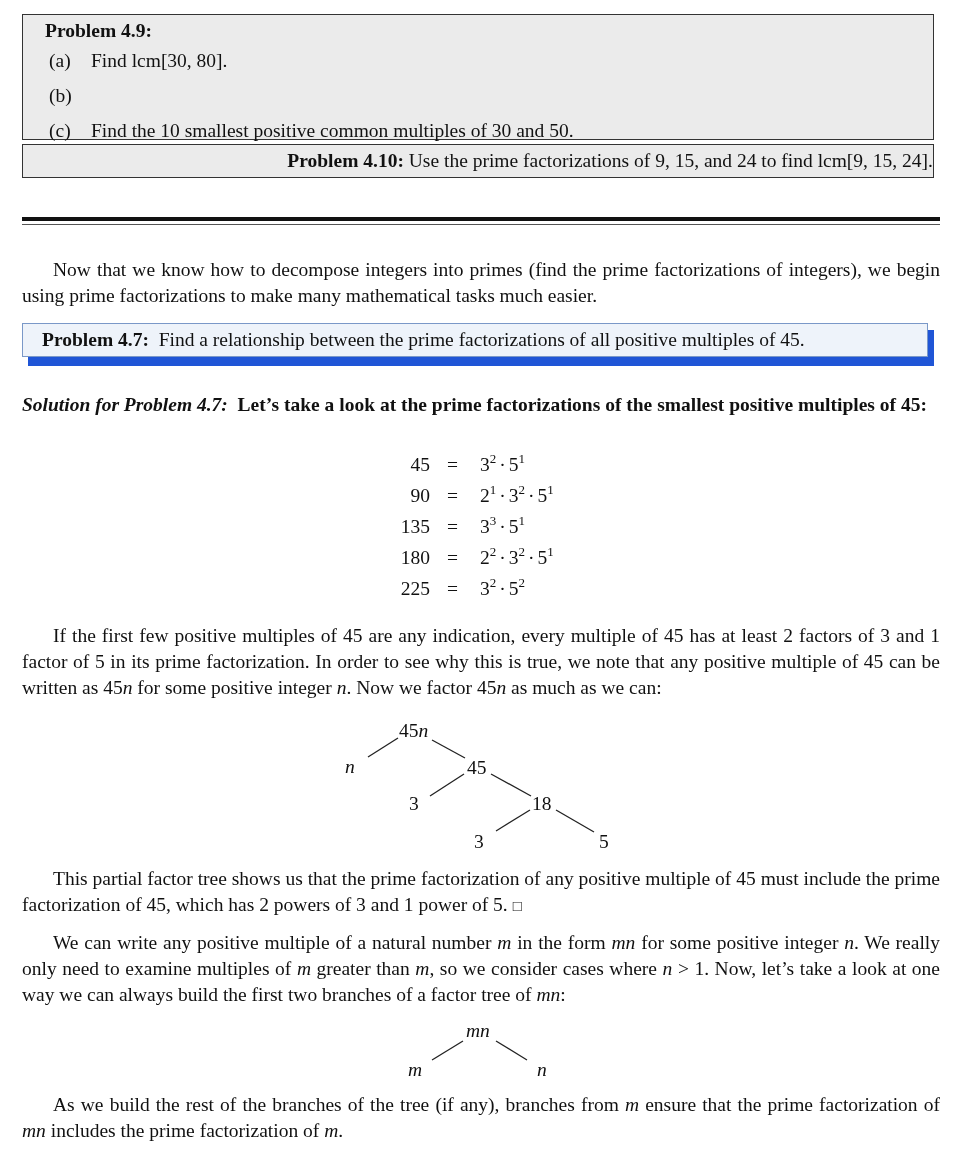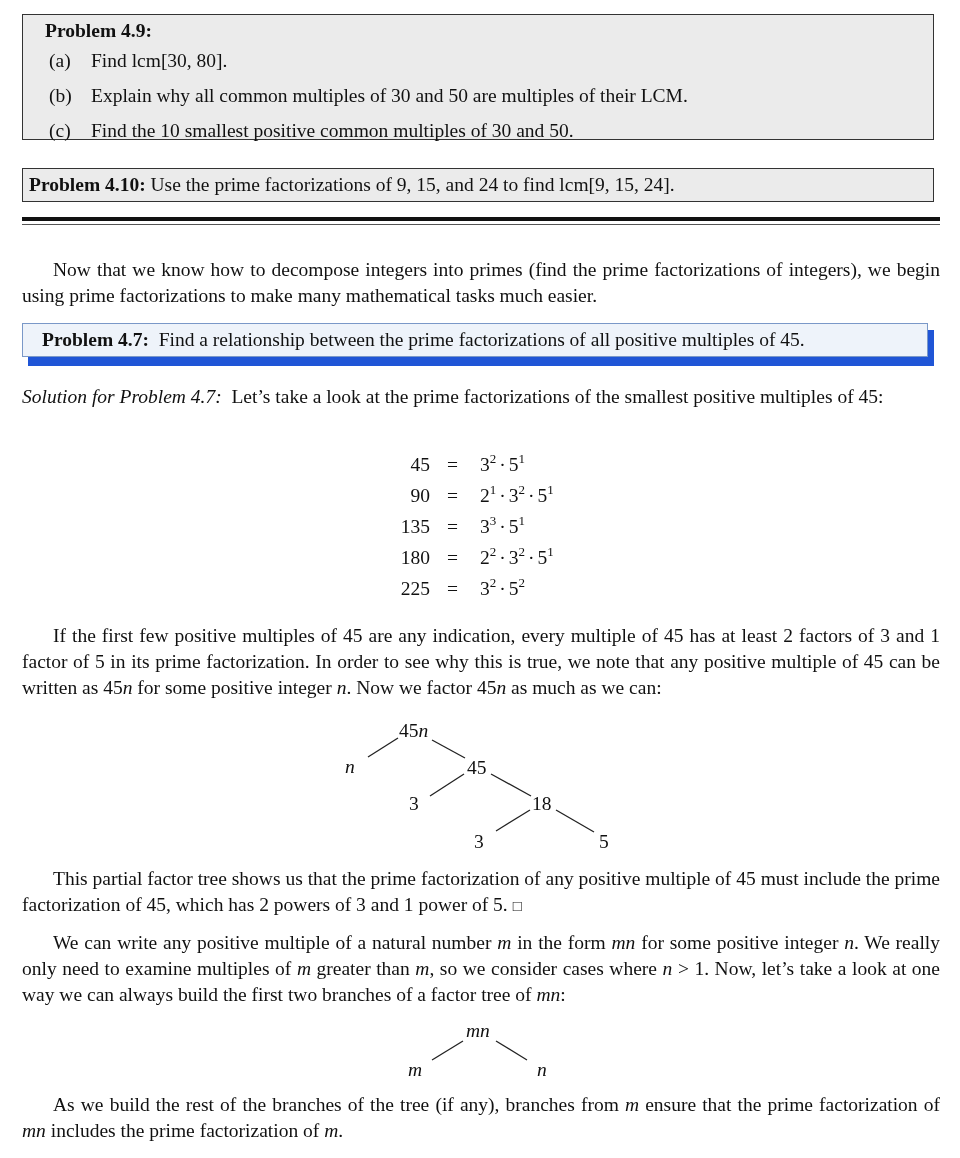--- a/index.html
+++ b/index.html
@@ -11,21 +11,21 @@
     position: relative;
   }
   .box {
     position: absolute; left: 22px; width: 912px;
     background: #ebebeb; border: 1.5px solid #333; box-sizing: border-box;
   }
   #p49 { top: 14px; height: 126px; padding: 4px 0 0 22px; }
   #p49 .title { font-weight: bold; line-height: 24px; }
   #p49 .item { display: flex; line-height: 35px; margin-left: 4px; }
   #p49 .item .lbl { width: 42px; }
-  #p410 { top: 168px; height: 34px; padding: 3px 0 0 6px; line-height: 26px; }
+  #p410 { top: 144px; height: 34px; padding: 3px 0 0 6px; line-height: 26px; text-align: right; }
   .b { font-weight: bold; }
   .rule1 { position: absolute; left: 22px; width: 918px; top: 217px; height: 4px; background: #111; }
   .rule2 { position: absolute; left: 22px; width: 918px; top: 224px; height: 1px; background: #555; }
   .para { position: absolute; left: 22px; width: 918px; text-align: justify; text-indent: 31px; }
   .para.noind { text-indent: 0; }
   #p47wrap { position: absolute; left: 22px; top: 323px; width: 912px; height: 43px; }
   #p47shadow { position: absolute; left: 6px; top: 7px; width: 906px; height: 36px; background: #1f55d6; }
   #p47 {
     position: absolute; left: 0; top: 0; width: 906px; height: 34px; box-sizing: border-box;
     background: #eef3fa; border: 1px solid #7a98c8; padding: 3px 0 0 19px; line-height: 26px;
@@ -45,21 +45,20 @@
 <body>
 
 <div class="box" id="p49">
   <div class="title">Problem 4.9:</div>
   <div class="item">
     <span class="lbl">(a)</span>
     <span>Find lcm[30, 80].</span>
   </div>
   <div class="item">
     <span class="lbl">(b)</span>
-    <span>Explain why all common multiples of 30 and 50 are multiples of their LCM.</span>
   </div>
   <div class="item">
     <span class="lbl">(c)</span>
     <span>Find the 10 smallest positive common multiples of 30 and 50.</span>
   </div>
 </div>
 
 <div class="box" id="p410">
   <span class="b">Problem 4.10:</span>
   <span>Use the prime factorizations of 9, 15, and 24 to find lcm[9, 15, 24].</span>
@@ -74,21 +73,21 @@
 </div>
 
 <div id="p47wrap">
   <div id="p47shadow"></div>
   <div id="p47">
     <span class="b">Problem 4.7:</span>&nbsp;
     <span>Find a relationship between the prime factorizations of all positive multiples of 45.</span>
   </div>
 </div>
 
-<div class="para noind" style="top:384px;">
+<div class="para noind" style="top:392px;font-weight:bold;">
   <i>Solution for Problem 4.7:</i>&nbsp;
   <span>Let’s take a look at the prime factorizations of the smallest positive multiples of 45:</span>
 </div>
 
 <div class="eqs" id="eqs">
     <div class="eqrow">
       <span class="lhs" style="left: -20px; width: 60px;">45</span>
       <span class="eq">=</span>
       <span class="rhs"><span>3</span><sup>2</sup><span class="dot">·</span><span>5</span><sup>1</sup></span>
     </div>

